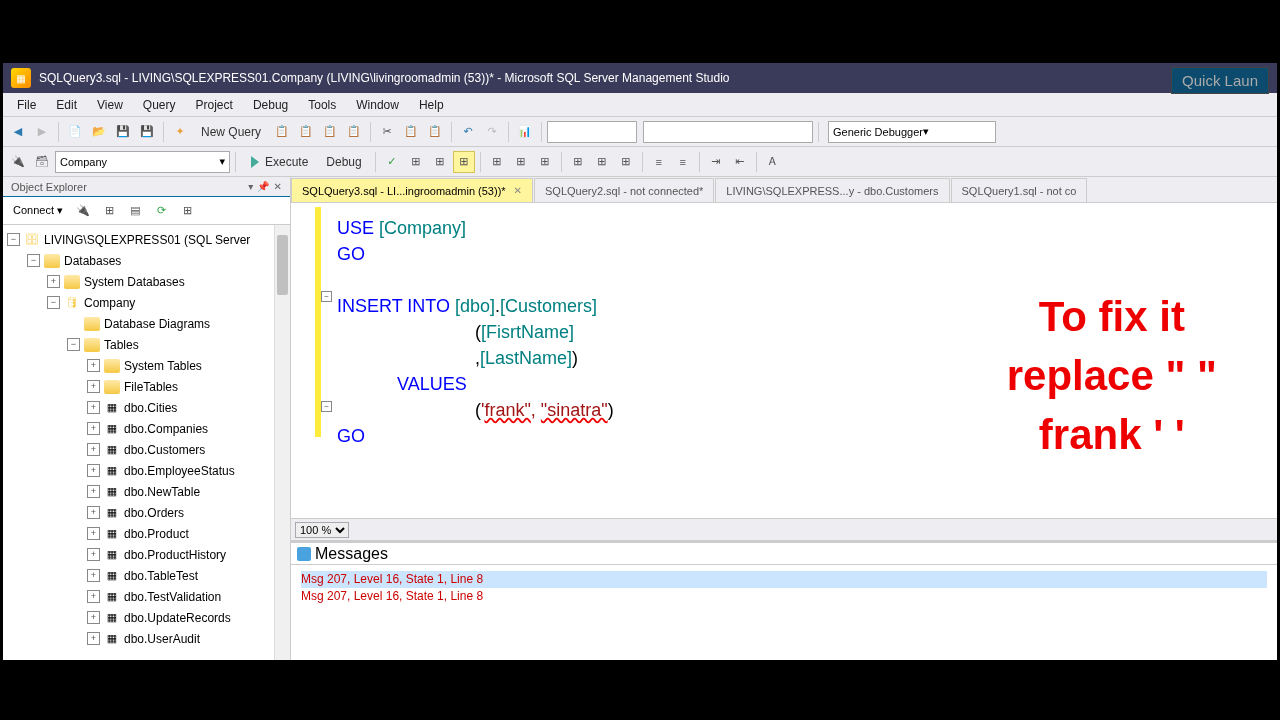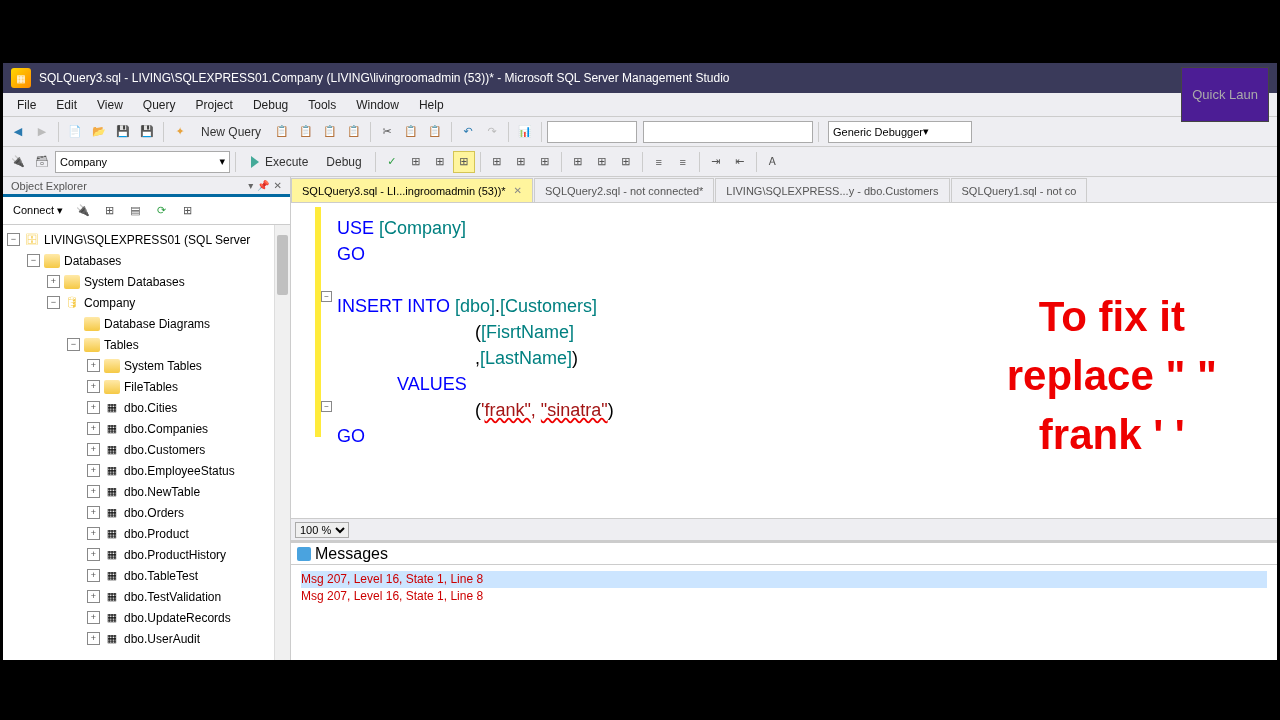--- a/index.html
+++ b/index.html
@@ -1,31 +1,31 @@
 <!DOCTYPE html>
 <html><head>
 <meta charset="utf-8">
 <style>
 * { margin: 0; padding: 0; box-sizing: border-box; font-family: 'Segoe UI', Tahoma, sans-serif; }
 body { background: #000; width: 1280px; height: 720px; overflow: hidden; }
 .app-window { position: absolute; top: 63px; left: 3px; width: 1274px; height: 597px; background: #eeeef2; }
 .title-bar { height: 30px; background: #3a3a5a; color: #fff; display: flex; align-items: center; padding: 0 8px; font-size: 12px; }
 .title-bar .logo { width: 20px; height: 20px; background: linear-gradient(135deg,#ffd700,#ff8c00); border-radius: 3px; margin-right: 8px; display:flex;align-items:center;justify-content:center;font-size:10px;color:#fff;}
-.quick-launch { position: absolute; right: 8px; top: 4px; background: #4c1d95; color: #aaa; padding: 19px 10px; font-size: 13px; border: 1px solid #444;}
+.quick-launch { position: absolute; right: 8px; top: 4px; background: #0c4a6e; color: #aaa; padding: 4px 10px; font-size: 15px; border: 1px solid #444;}
 .menu-bar { height: 24px; background: #eeeef2; display: flex; align-items: center; padding: 0 4px; font-size: 12px; border-bottom: 1px solid #ccc;}
 .menu-bar span { padding: 4px 10px; cursor: default; color: #222;}
 .toolbar-row { height: 30px; background: #eeeef2; display: flex; align-items: center; padding: 0 4px; gap: 2px; border-bottom: 1px solid #ccc;}
 .tb-btn { width: 22px; height: 22px; display: inline-flex; align-items: center; justify-content: center; font-size: 11px; color: #555; cursor:default; border: 1px solid transparent;}
 .tb-sep { width: 1px; height: 20px; background: #ccc; margin: 0 3px;}
 .tb-dropdown { height: 22px; border: 1px solid #aaa; background: #fff; font-size: 11px; padding: 0 4px; display:flex;align-items:center;}
 .tb-text-btn { height: 22px; padding: 0 8px; display: inline-flex; align-items: center; font-size: 12px; color: #333; cursor:default;}
 .tb-green-tri { width:0; height:0; border-left:6px solid transparent; border-right:6px solid transparent; border-top:8px solid #4a9; transform:rotate(-90deg); margin-right:4px;}
 .main-area { display: flex; height: calc(100% - 30px - 24px - 30px - 30px); }
 .object-explorer { width: 288px; background: #fff; border-right: 1px solid #ccc; display:flex; flex-direction:column;}
-.oe-title { height: 20px; background: #eeeef2; color: #555; font-size: 11px; padding: 2px 8px; display:flex; align-items:center; justify-content:space-between; border-bottom:3px solid #0369a1;}
+.oe-title { height: 20px; background: #eeeef2; color: #555; font-size: 11px; padding: 2px 8px; display:flex; align-items:center; justify-content:space-between; border-bottom:1px solid #0369a1;}
 .oe-title .ctrls { display:flex; gap:4px; font-size:10px; color:#666;}
 .oe-toolbar { height: 28px; display: flex; align-items: center; padding: 0 4px; gap: 4px; border-bottom: 1px solid #ccc; font-size:11px;}
 .oe-toolbar .connect { padding: 2px 6px;}
 .tree { flex:1; overflow:hidden; font-size: 12px; padding: 4px 0; position:relative;}
 .tree-row { display: flex; align-items: center; height: 21px; white-space: nowrap; padding-right:4px;}
 .tree-toggle { width: 13px; height: 13px; border: 1px solid #888; display:inline-flex;align-items:center;justify-content:center; font-size:9px; line-height:1; margin-right:4px; color:#555;}
 .tree-icon { width: 16px; height: 14px; margin-right: 4px; display:inline-flex;align-items:center;justify-content:center;font-size:11px;}
 .folder { background: linear-gradient(#ffe9a8,#f5c945); border-radius:2px;}
 .db-icon { color:#f5c945;}
 .scrollbar-v { position:absolute; right:0; top:0; bottom:0; width:16px; background:#f0f0f0; border-left:1px solid #ddd;}
@@ -97,21 +97,21 @@
     <span class="tb-btn">📋</span>
     <span class="tb-sep"></span>
     <span class="tb-btn" style="color:#2a7ab0">↶</span>
     <span class="tb-btn" style="color:#bbb">↷</span>
     <span class="tb-sep"></span>
     <span class="tb-btn">📊</span>
     <span class="tb-sep"></span>
     <span class="tb-dropdown" style="width:90px"></span>
     <span class="tb-dropdown" style="width:170px;margin-left:4px"></span>
     <span class="tb-sep"></span>
-    <span class="tb-dropdown" style="width:144px;margin-left:4px"><span>Generic Debugger</span> ▾</span>
+    <span class="tb-dropdown" style="width:168px;margin-left:4px"><span>Generic Debugger</span> ▾</span>
   </div>
 
   <div class="toolbar-row">
     <span class="tb-btn">🔌</span>
     <span class="tb-btn">🗃</span>
     <span class="tb-dropdown" style="width:175px">
         <span>Company</span>
         <span style="margin-left:auto">▾</span>
       </span>
     <span class="tb-sep"></span>

